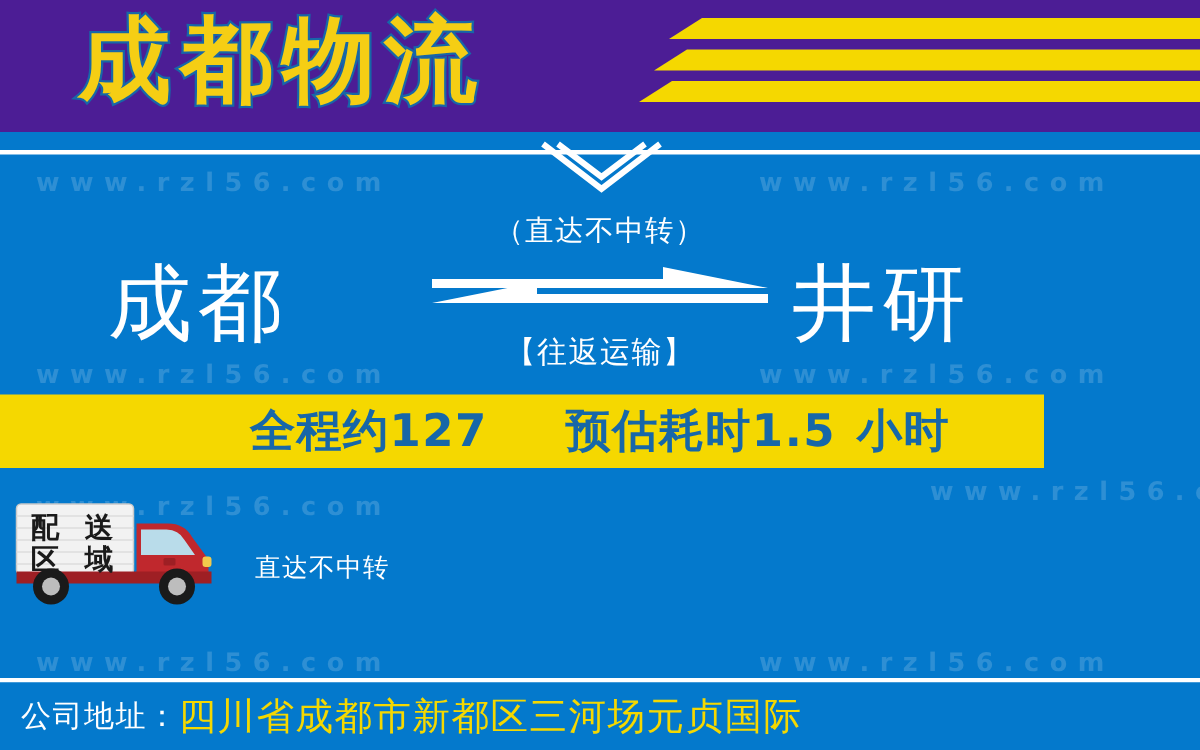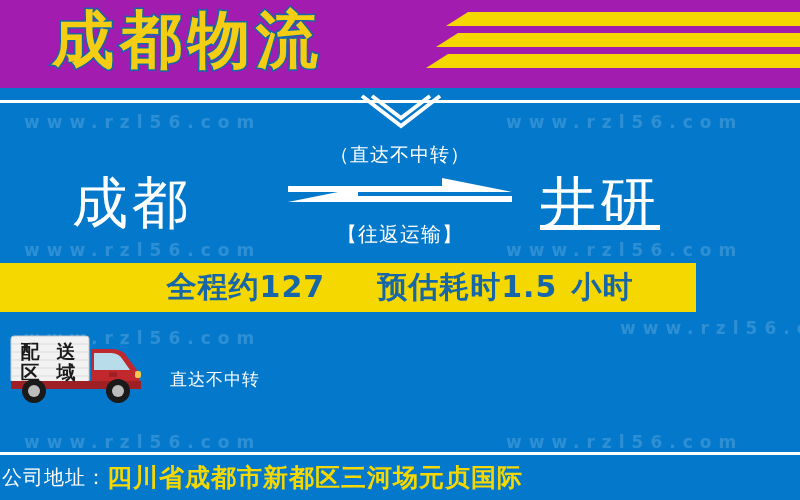--- a/index.html
+++ b/index.html
@@ -9,21 +9,21 @@
     background:#ffffff;
   }
   #banner{
     position:relative;width:800px;height:500px;overflow:hidden;
     background:#ffffff;
   }
 
   
   .header{
     position:absolute;left:0;top:0;width:800px;height:88px;
-    background:#a21caf;
+    background:#4c1d95;
   }
   .title{
     position:absolute;left:52px;top:4px;
     font-size:62px;line-height:72px;font-weight:bold;
     color:#F5CE14;
     letter-spacing:6px;
     -webkit-text-stroke:3px #1767A8;
     paint-order:stroke fill;
     white-space:nowrap;
   }
@@ -40,21 +40,21 @@
   }
   .chevron{position:absolute;left:356px;top:94px;width:90px;height:38px;}
 
   
   .city{
     position:absolute;top:172px;
     color:#ffffff;font-size:56px;line-height:62px;font-weight:500;
     letter-spacing:4px;white-space:nowrap;
   }
   .city-origin{left:72px;}
-  .city-dest{left:540px;text-decoration:underline;}
+  .city-dest{left:528px;}
 
   .direct-note{
     position:absolute;left:292px;top:142px;width:216px;
     text-align:center;color:#ffffff;
     font-size:19px;line-height:24px;white-space:nowrap;
     letter-spacing:1px;
   }
   .arrow-box{position:absolute;left:288px;top:176px;width:224px;height:42px;}
   .roundtrip-note{
     position:absolute;left:292px;top:222px;width:216px;
@@ -90,26 +90,26 @@
   .addr-sep{
     position:absolute;left:0;top:452px;width:800px;height:3px;
     background:#ffffff;
   }
   .addr-bar{
     position:absolute;left:0;top:455px;width:800px;height:45px;
     background:#0479CC;
     display:flex;align-items:center;
   }
   .addr-label{
-    margin-left:2px;color:#ffffff;font-size:20px;letter-spacing:1px;
+    margin-left:14px;color:#ffffff;font-size:20px;letter-spacing:1px;
     white-space:nowrap;
   }
   .addr-value{
     color:#F5D800;font-size:25px;letter-spacing:1px;white-space:nowrap;
-    font-weight:700;
+    font-weight:400;
     text-align:center;
   }
 
   
   .wm{
     position:absolute;color:rgba(255,255,255,0.17);
     font-size:17px;letter-spacing:7px;white-space:nowrap;
     font-weight:bold;pointer-events:none;
   }
 </style>

